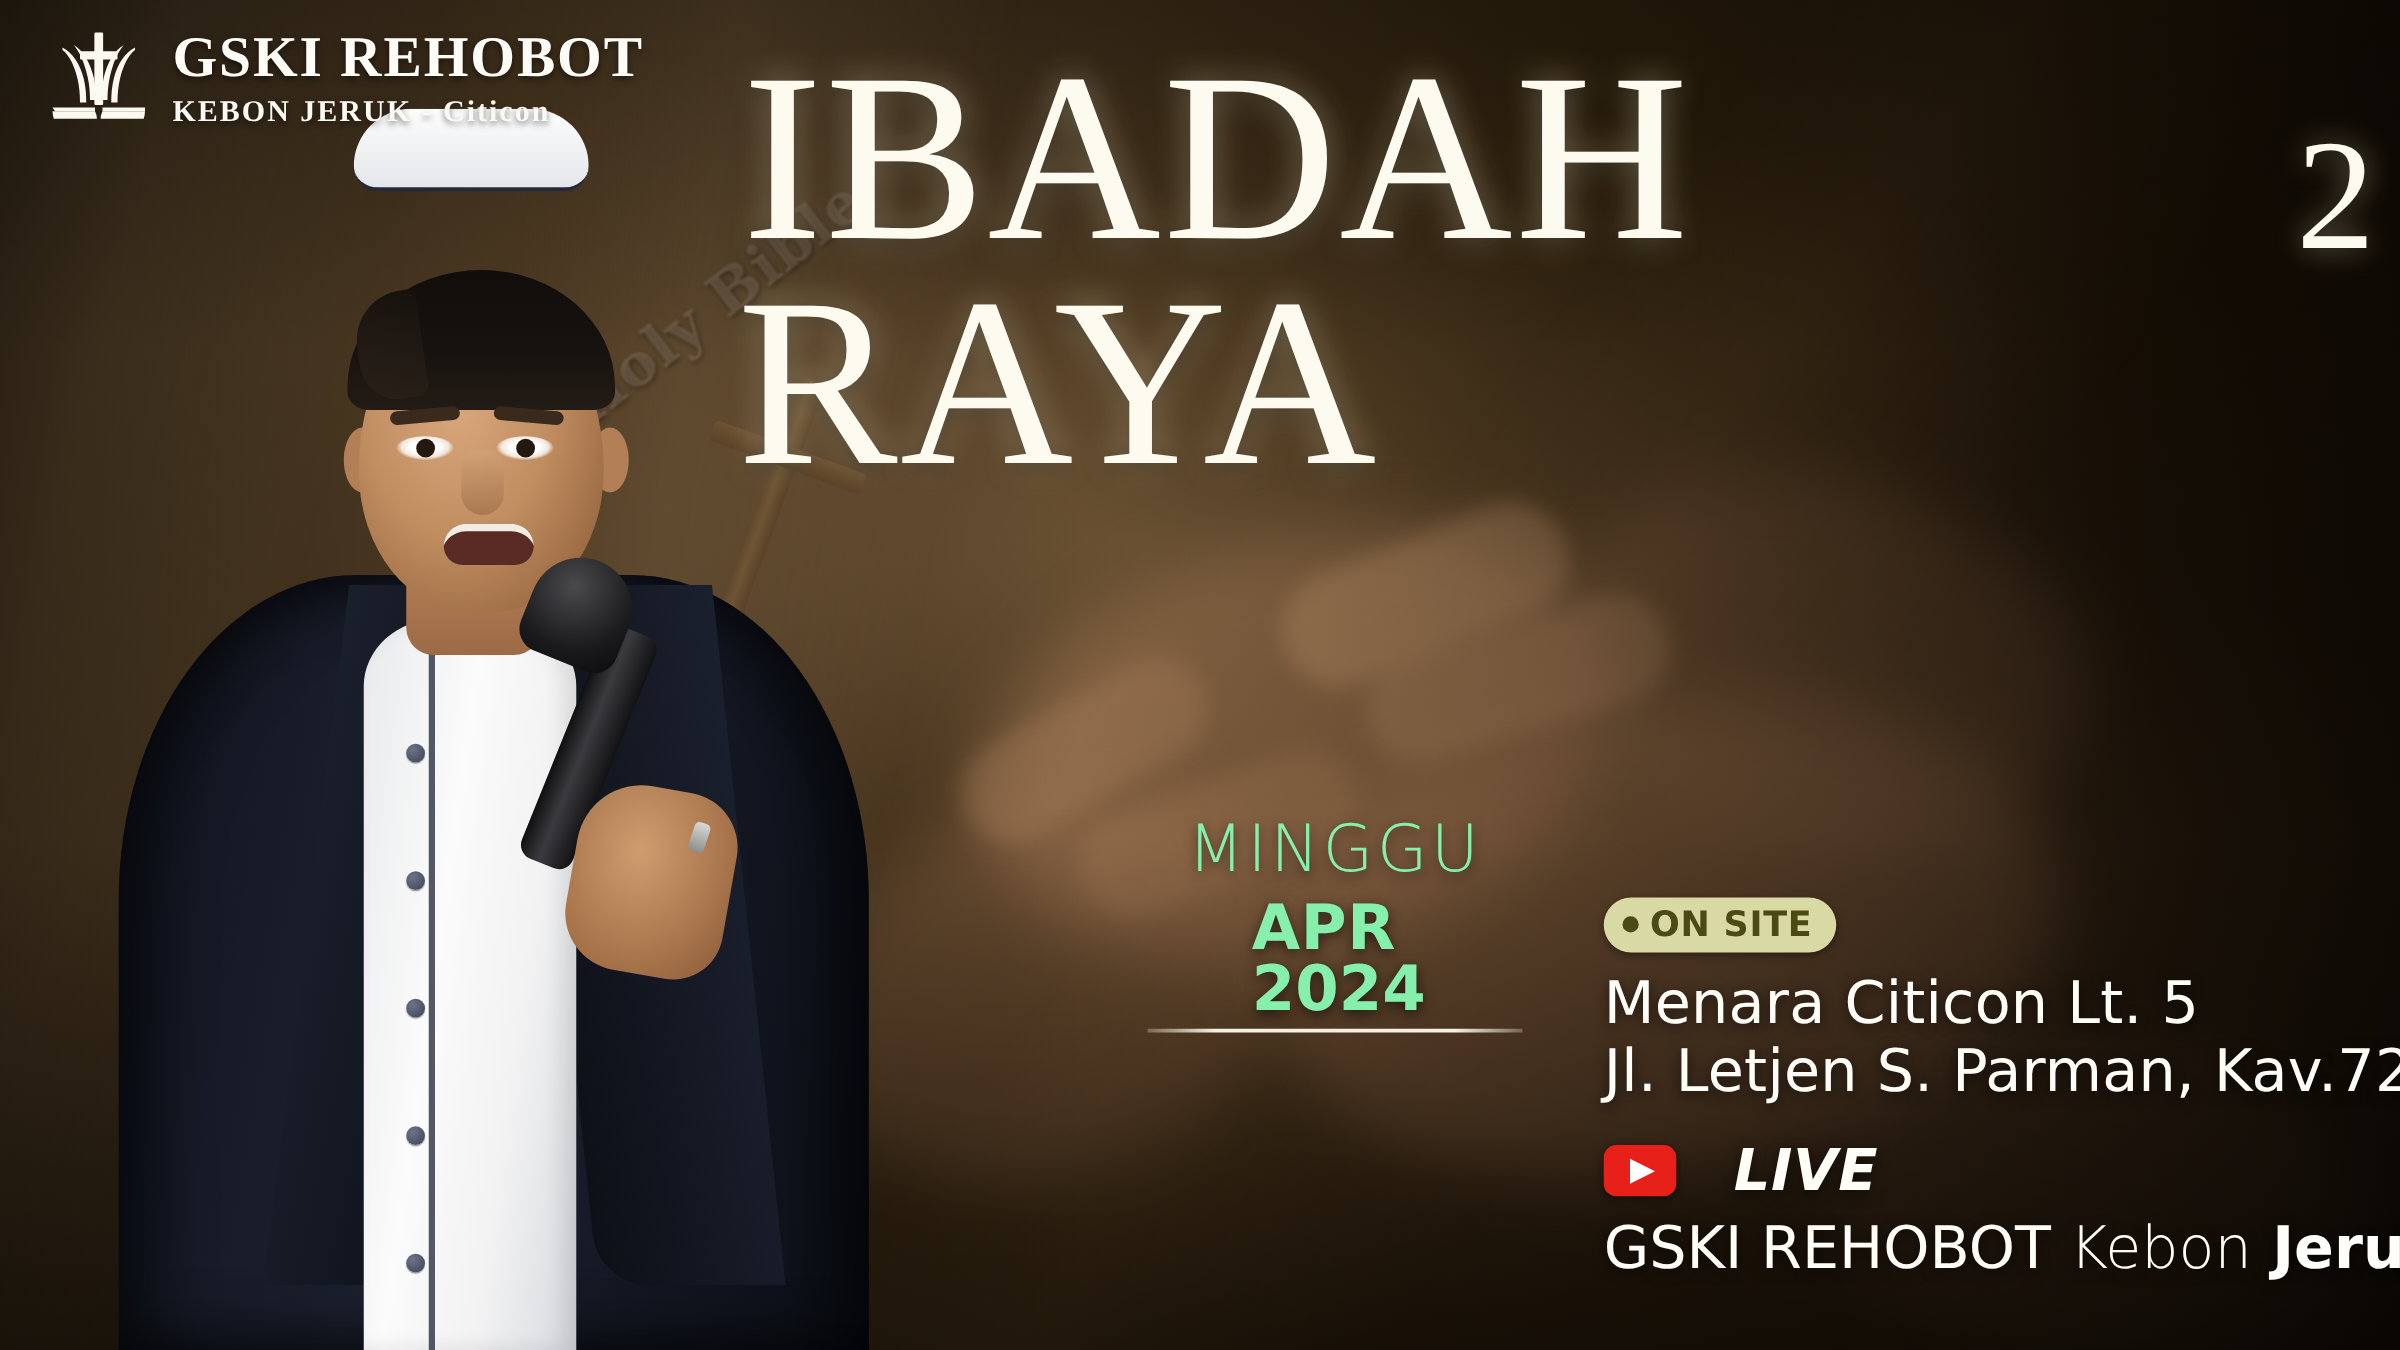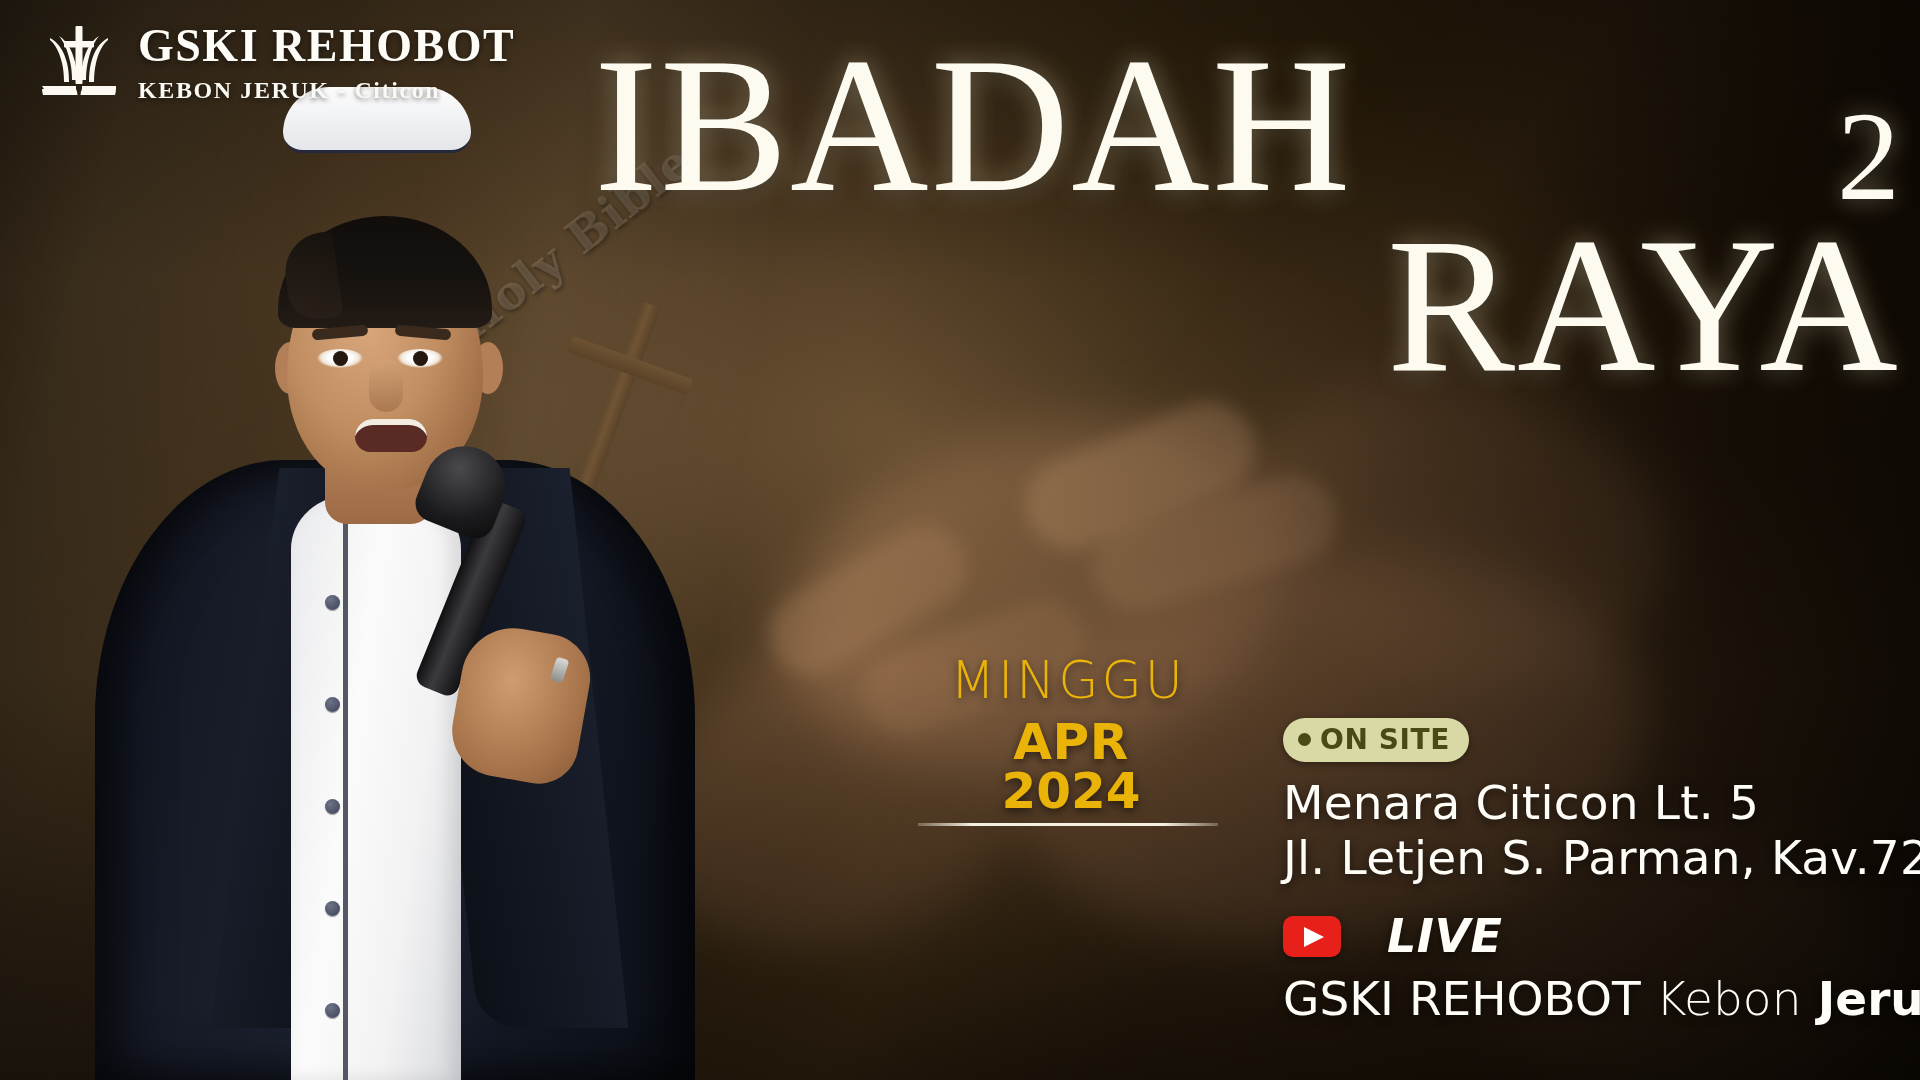--- a/index.html
+++ b/index.html
@@ -173,21 +173,21 @@
   .title-line{
     font-family:"Liberation Serif", serif;
     font-weight:400;
     color:#fdfbf0;
     line-height:.94;
     letter-spacing:2px;
     text-shadow:0 0 26px rgba(255,238,190,.42), 0 4px 16px rgba(0,0,0,.55);
     white-space:nowrap;
   }
   .title-1{ font-size:192px; text-align:left; padding-left:4px; }
-  .title-2{ font-size:192px; text-align:right; padding-right:0; position:relative; }
+  .title-2{ font-size:192px; padding-right:0; position:relative; }
   .title-sup{
     font-family:"Liberation Serif", serif; font-weight:400;
     font-size:126px; color:#fdfbf0; line-height:1;
     position:absolute; right:-2px; top:-122px;
     text-shadow:0 0 24px rgba(255,238,190,.45), 0 4px 14px rgba(0,0,0,.5);
   }
 
   
   .name-band{
     position:absolute; left:885px; top:488px; width:1035px; height:74px;
@@ -195,38 +195,37 @@
   }
   .name-text{
     position:absolute; left:0; top:0; width:100%; height:100%;
     display:flex; align-items:center; padding-left:40px;
     font-family:"DejaVu Sans", sans-serif; font-weight:700;
     font-size:41px; letter-spacing:.6px; color:#fffdf6;
     text-shadow:2px 2px 0 rgba(40,30,12,.55), 0 3px 9px rgba(0,0,0,.45);
   }
 
   
-  .date-block{ position:absolute; left:888px; top:650px; width:360px; color:#eab308; }
+  .date-block{ position:absolute; left:888px; top:650px; width:360px; color:#86efac; }
   .dow{
     font-family:"DejaVu Sans", sans-serif; font-weight:300;
     font-size:52px; letter-spacing:3px; text-align:center;
     text-shadow:0 3px 10px rgba(0,0,0,.6);
   }
   .date-row{ display:flex; align-items:flex-start; justify-content:center; margin-top:-4px; }
   .day-num{
     font-family:"DejaVu Sans", sans-serif; font-weight:300;
     font-size:128px; line-height:.92; letter-spacing:-2px;
     text-shadow:0 4px 14px rgba(0,0,0,.6);
   }
   .my-col{ margin-left:6px; padding-top:12px; text-align:left; }
   .mon{
     font-family:"DejaVu Sans", sans-serif; font-weight:700;
     font-size:50px; line-height:.96; letter-spacing:.5px;
     text-shadow:0 3px 10px rgba(0,0,0,.6);
-    text-align:center;
   }
   .yr{
     font-family:"DejaVu Sans", sans-serif; font-weight:700;
     font-size:50px; line-height:1.02; letter-spacing:0;
     text-shadow:0 3px 10px rgba(0,0,0,.6);
   }
   .date-rule{
     width:300px; height:3px; margin:6px auto 0;
     background:linear-gradient(90deg, rgba(255,250,235,.25), rgba(255,250,235,.95) 18%, rgba(255,250,235,.95) 82%, rgba(255,250,235,.25));
   }

